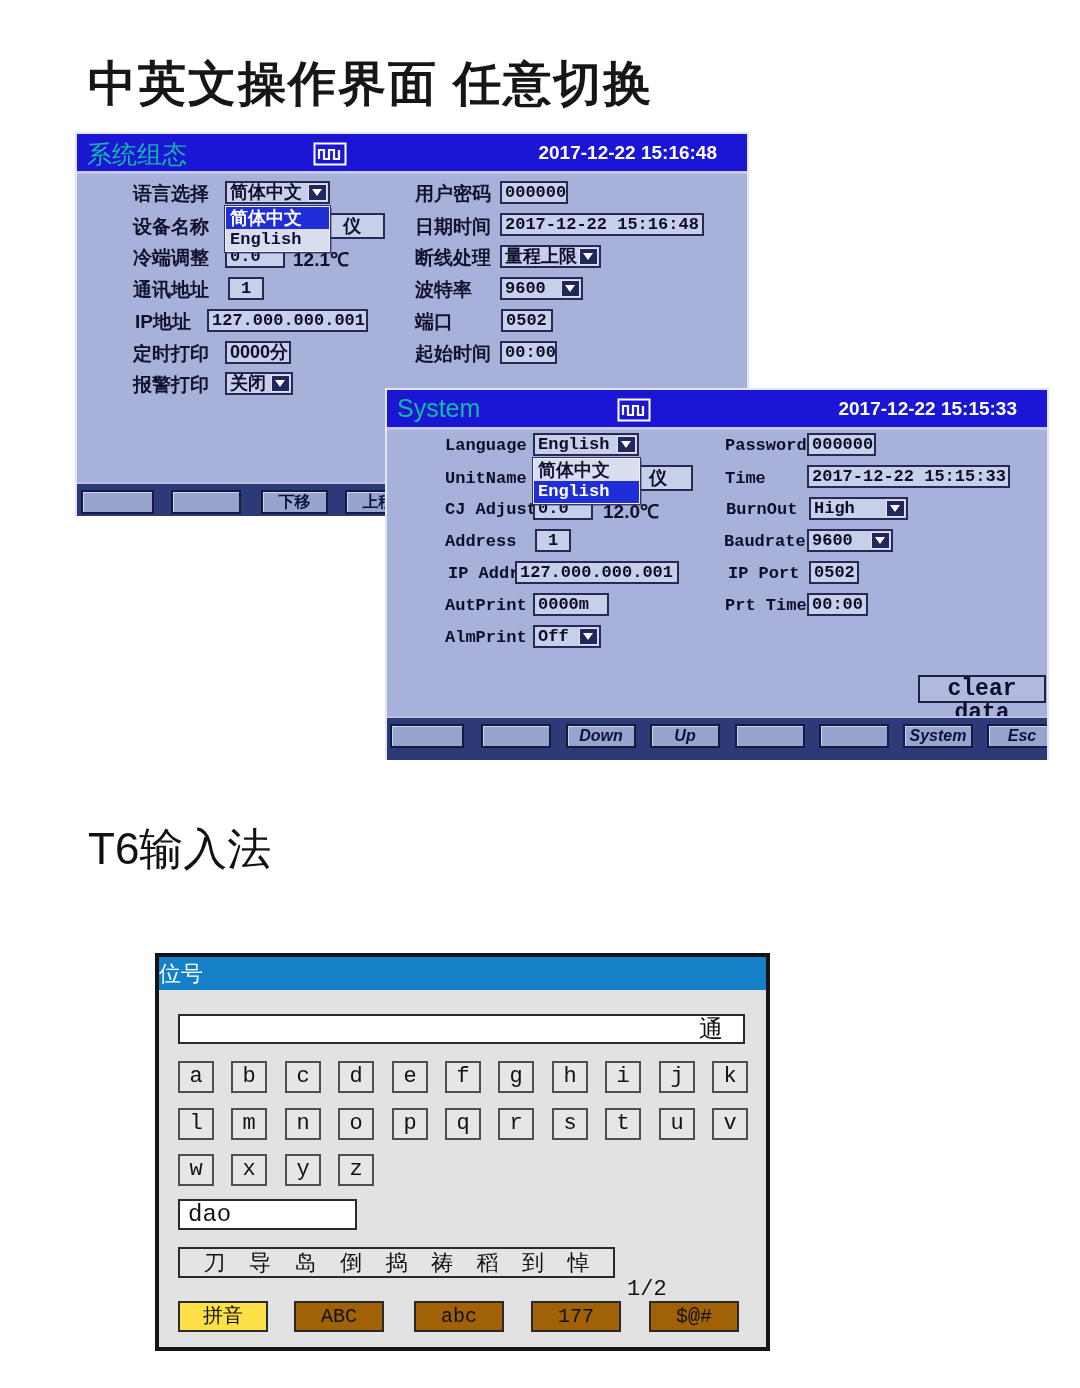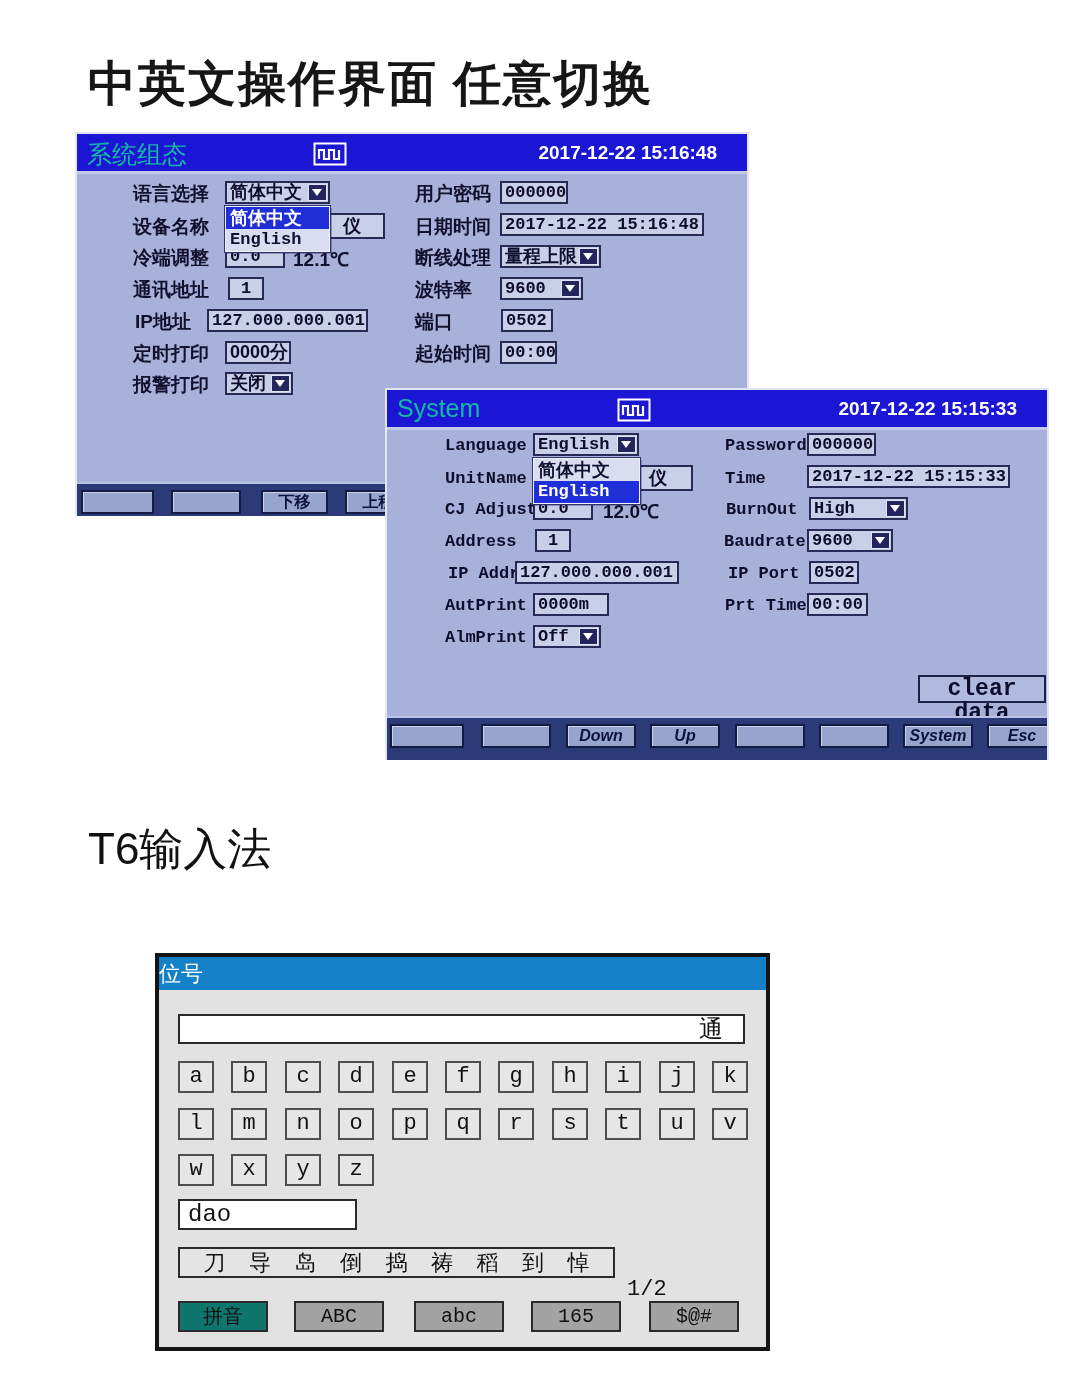--- a/index.html
+++ b/index.html
@@ -58,24 +58,24 @@
   .kfield{position:absolute;background:#ffffff;border:2px solid #2a2a2a;box-sizing:border-box;
       font-family:"Liberation Mono","DejaVu Sans Mono",monospace;font-size:24px;color:#111;}
   .key{position:absolute;width:36px;height:32px;border:2px solid #4e4e4e;background:#e6e6e6;
       font-family:"Liberation Mono","DejaVu Sans Mono",monospace;font-size:22px;text-align:center;
       line-height:27px;color:#111;box-sizing:border-box;cursor:default;}
   .cand{position:absolute;left:19px;top:290px;width:437px;height:31px;border:2px solid #2a2a2a;
       background:#e4e4e4;box-sizing:border-box;display:flex;align-items:center;
       justify-content:space-evenly;font-size:22px;color:#111;}
   .pageind{position:absolute;left:468px;top:292px;font-family:"Liberation Mono","DejaVu Sans Mono",monospace;
       font-size:22px;color:#111;margin-top:28px;}
-  .mode{position:absolute;top:344px;width:90px;height:31px;border:2px solid #2a2a2a;background:#a3a3a3;
+  .mode{position:absolute;top:344px;width:90px;height:31px;border:2px solid #2a2a2a;background:#a16207;
       text-align:center;font-size:20px;line-height:27px;color:#101010;box-sizing:border-box;}
   .mode.mono{font-family:"Liberation Mono","DejaVu Sans Mono",monospace;}
-  .mode.active{background:#0f766e;}
+  .mode.active{background:#fde047;font-family:Liberation Mono, monospace;}
 </style>
 </head>
 <body>
 
 <div id="stage">
 
   <div class="h1">中英文操作界面 任意切换</div>
 
   <div class="scr" style="left:75px;top:132px;width:670px;height:380px;z-index:1">
     <div class="hdr">
@@ -279,17 +279,17 @@
         <span>祷</span>
         <span>稻</span>
         <span>到</span>
         <span>悼</span>
       </div>
     <span class="pageind">1/2</span>
 
     <div class="mode active" style="left:19px">拼音</div>
     <div class="mode mono" style="left:135px">ABC</div>
     <div class="mode mono" style="left:255px">abc</div>
-    <div class="mode mono" style="left:372px">165</div>
+    <div class="mode mono" style="left:372px">177</div>
     <div class="mode mono" style="left:490px">$@#</div>
   </div>
 
 </div>
 
 </body></html>

